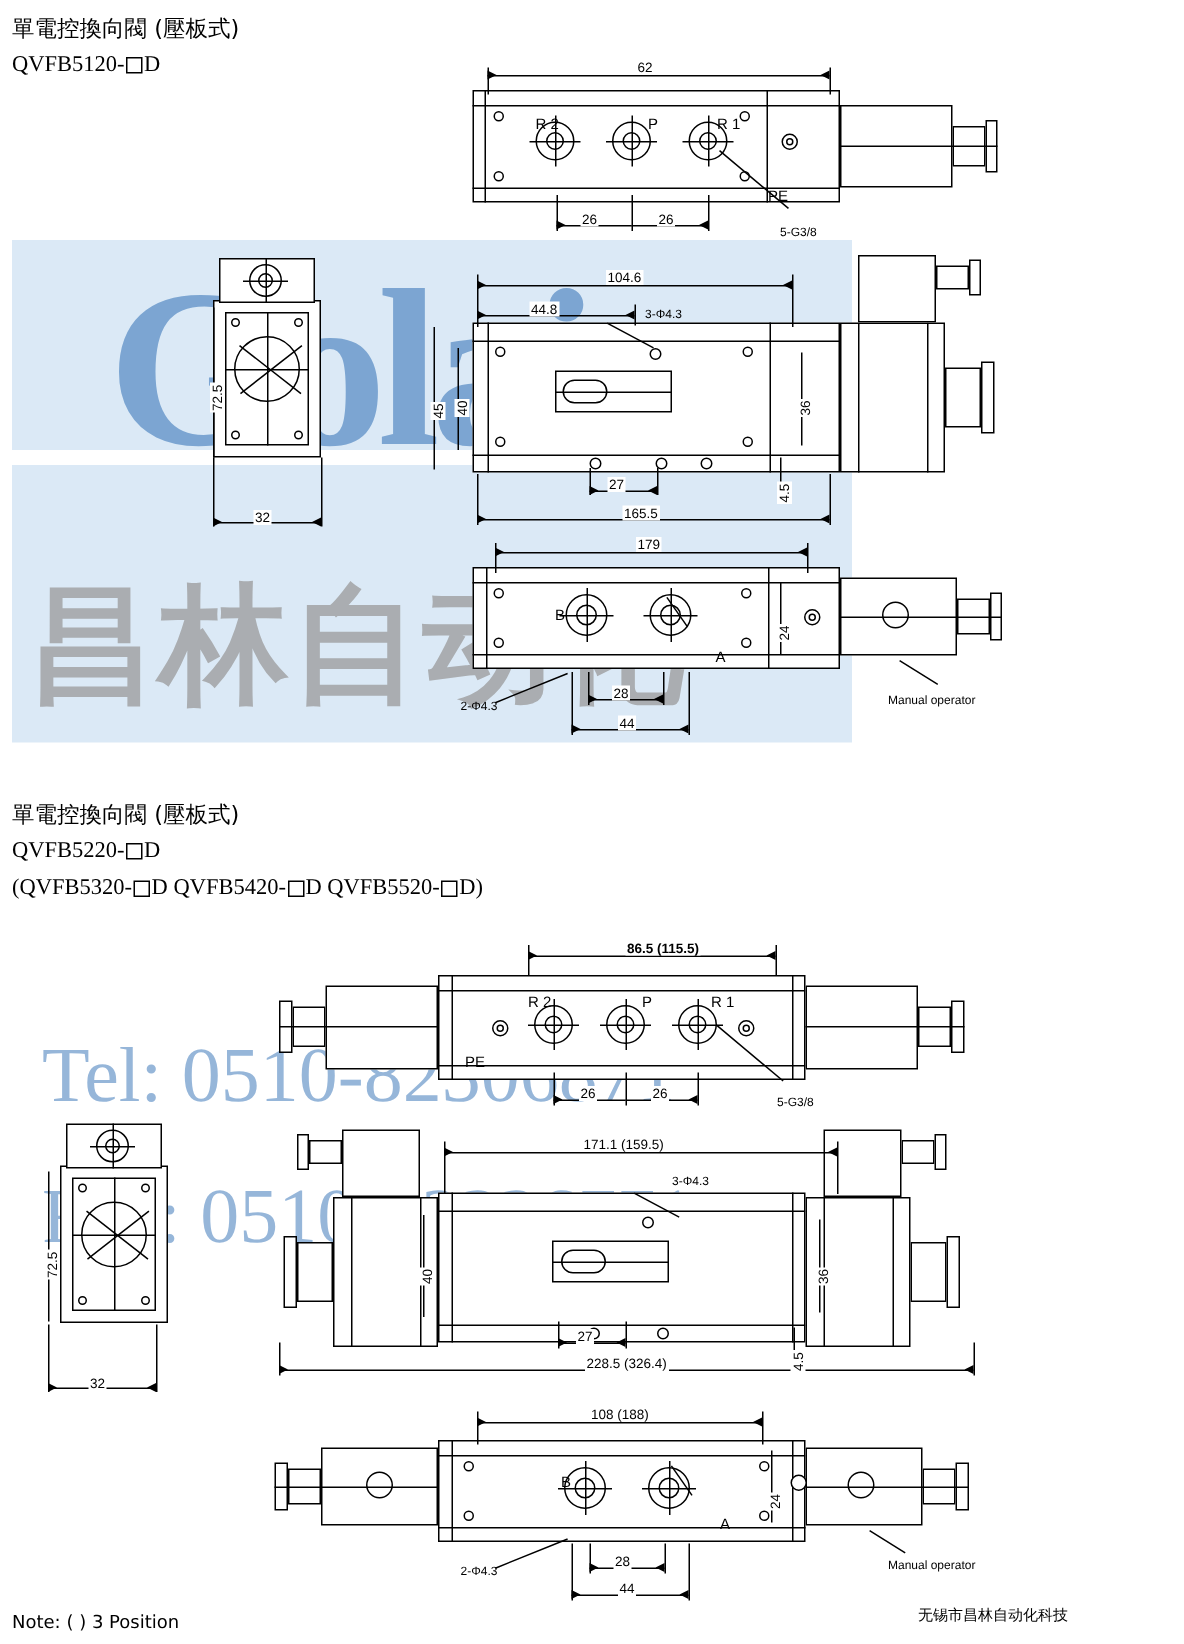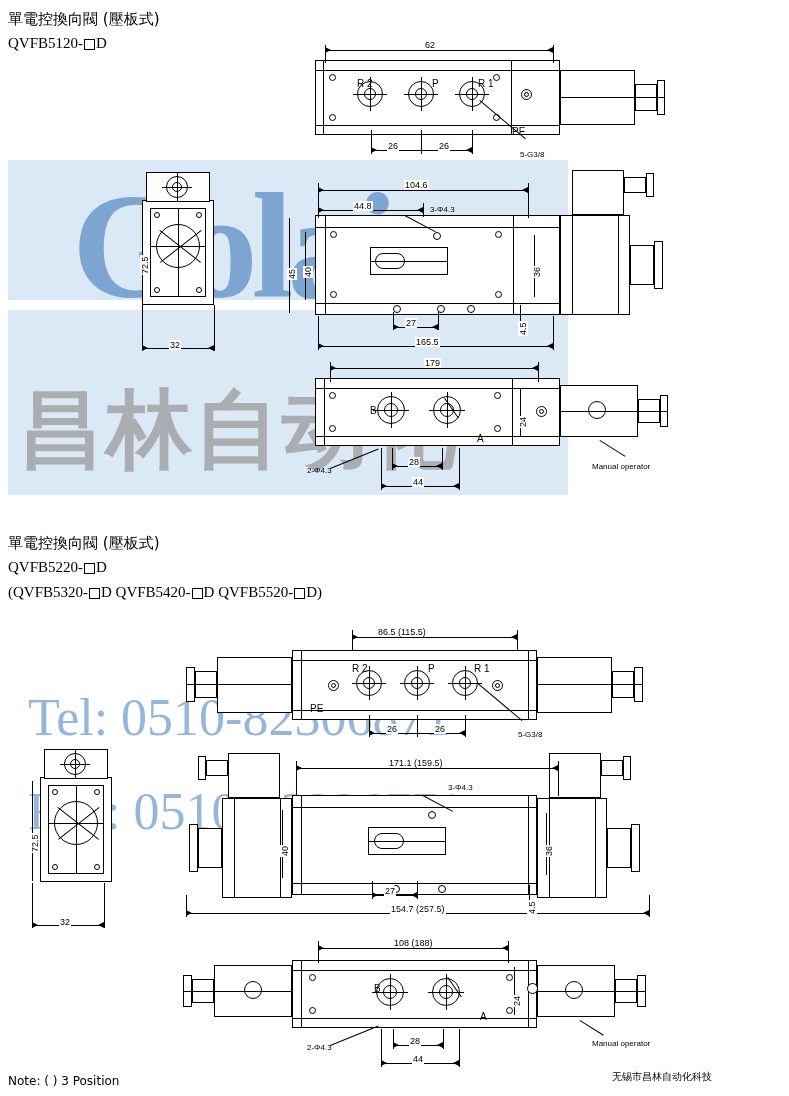--- a/index.html
+++ b/index.html
@@ -349,21 +349,21 @@
   <div class="lbl" style="left:474px;top:58px;">R 1</div>
   <div class="lbl" style="left:310px;top:98px;">PE</div>
   <div class="ln" style="left:478px;top:78px;width:58px;height:1px;transform:rotate(40deg);transform-origin:left top;"></div>
   <div class="lblsm" style="left:518px;top:125px;">5-G3/8</div>
 
   <div class="ln h1" style="left:352px;top:32px;width:165px;"></div>
   <div class="arrow-r" style="left:352px;top:29px;"></div>
   <div class="arrow-l" style="left:511px;top:29px;"></div>
   <div class="ln v1" style="left:352px;top:25px;height:20px;"></div>
   <div class="ln v1" style="left:517px;top:25px;height:20px;"></div>
-  <div class="dim" style="left:377px;top:22px;">86.5 (115.5)</div>
+  <div class="dim" style="left:417px;top:22px;font-weight:bold;">86.5 (115.5)</div>
 
   <div class="ln h1" style="left:369px;top:128px;width:48px;"></div>
   <div class="ln h1" style="left:417px;top:128px;width:48px;"></div>
   <div class="arrow-r" style="left:369px;top:125px;"></div>
   <div class="arrow-l" style="left:459px;top:125px;"></div>
   <div class="ln v1" style="left:369px;top:110px;height:22px;"></div>
   <div class="ln v1" style="left:417px;top:110px;height:22px;"></div>
   <div class="ln v1" style="left:465px;top:110px;height:22px;"></div>
   <div class="dim" style="left:386px;top:119px;">26</div>
   <div class="dim" style="left:434px;top:119px;">26</div>
@@ -411,21 +411,21 @@
   <div class="dim" style="left:388px;top:153px;">171.1 (159.5)</div>
 
   <div class="ln" style="left:423px;top:190px;width:34px;height:1px;transform:rotate(28deg);transform-origin:left top;"></div>
   <div class="lblsm" style="left:448px;top:178px;">3-Φ4.3</div>
 
   <div class="ln h1" style="left:186px;top:308px;width:463px;"></div>
   <div class="arrow-r" style="left:186px;top:305px;"></div>
   <div class="arrow-l" style="left:643px;top:305px;"></div>
   <div class="ln v1" style="left:186px;top:290px;height:22px;"></div>
   <div class="ln v1" style="left:649px;top:290px;height:22px;"></div>
-  <div class="dim" style="left:390px;top:299px;">154.7 (257.5)</div>
+  <div class="dim" style="left:390px;top:299px;">228.5 (326.4)</div>
 
   <div class="ln h1" style="left:372px;top:290px;width:45px;"></div>
   <div class="arrow-r" style="left:372px;top:287px;"></div>
   <div class="arrow-l" style="left:411px;top:287px;"></div>
   <div class="ln v1" style="left:372px;top:276px;height:18px;"></div>
   <div class="ln v1" style="left:417px;top:276px;height:18px;"></div>
   <div class="dim" style="left:384px;top:281px;">27</div>
 
   <div class="ln v1" style="left:282px;top:205px;height:68px;"></div>
   <div class="dimv" style="left:280px;top:252px;">40</div>

